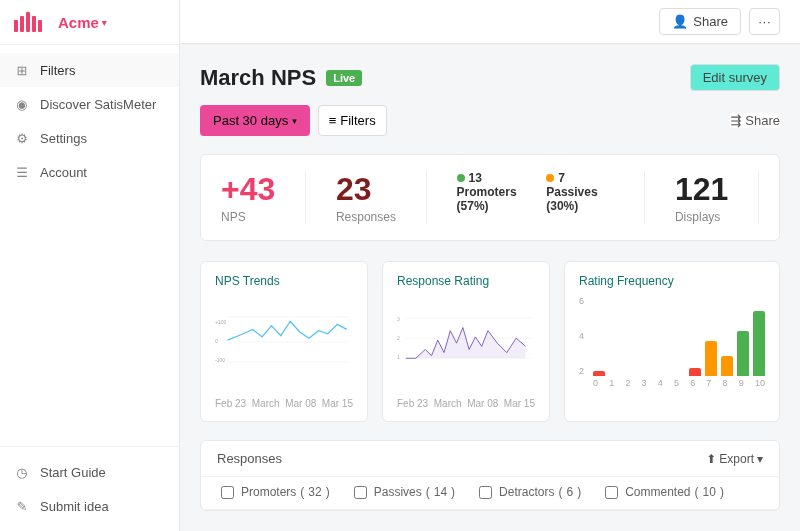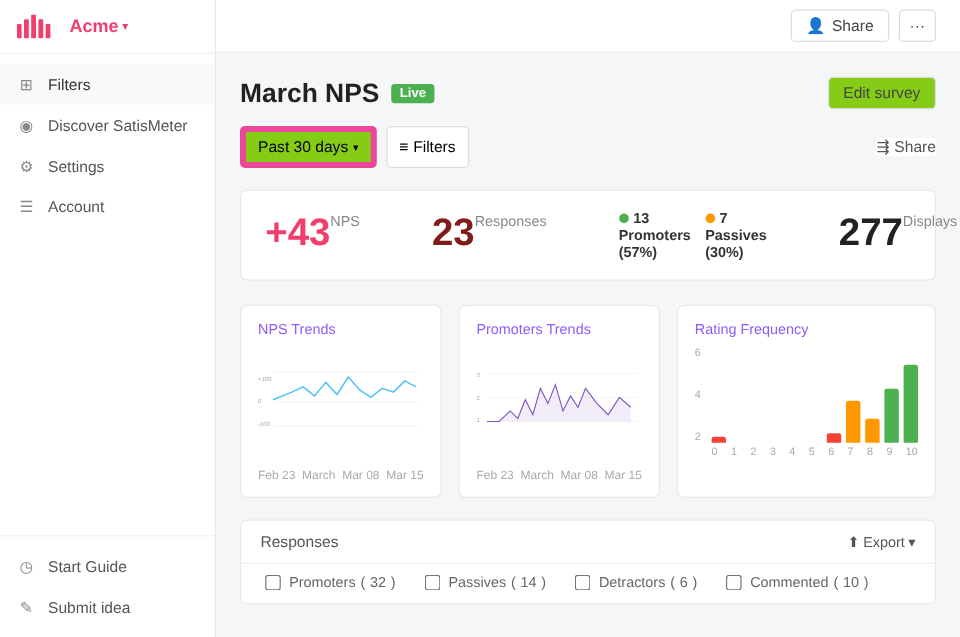--- a/index.html
+++ b/index.html
@@ -21,46 +21,46 @@
     .main { flex: 1; overflow-y: auto; background: #f5f6f8; }
     .top-bar { background: #fff; border-bottom: 1px solid #e8e8e8; padding: 0 20px; height: 44px; display: flex; align-items: center; justify-content: flex-end; gap: 8px; }
     .btn-share { background: #fff; border: 1px solid #ddd; border-radius: 4px; padding: 5px 12px; font-size: 13px; cursor: pointer; display: flex; align-items: center; gap: 5px; color: #444; }
     .btn-more { background: #fff; border: 1px solid #ddd; border-radius: 4px; padding: 5px 8px; font-size: 13px; cursor: pointer; color: #444; }
 
     .content { padding: 20px; }
     .page-header { display: flex; align-items: center; justify-content: space-between; margin-bottom: 14px; }
     .page-title-row { display: flex; align-items: center; gap: 10px; }
     .page-title { font-size: 22px; font-weight: 600; color: #222; }
     .badge-live { background: #4caf50; color: #fff; font-size: 11px; padding: 2px 7px; border-radius: 3px; font-weight: 600; }
-    .btn-edit { background: #84cc16; border: 1px solid #ddd; border-radius: 4px; padding: 5px 12px; font-size: 13px; cursor: pointer; color: #444; }
+    .btn-edit { background: #5eead4; border: 1px solid #ddd; border-radius: 4px; padding: 5px 12px; font-size: 13px; cursor: pointer; color: #444; }
 
     .controls-row { display: flex; align-items: center; justify-content: space-between; margin-bottom: 18px; }
     .controls-left { display: flex; gap: 8px; }
-    .btn-period { background: #84cc16; border: 5px solid #ec4899; border-radius: 4px; padding: 5px 10px; font-size: 13px; cursor: pointer; display: flex; align-items: center; gap: 4px; }
+    .btn-period { background: #ec4899; border: 3px solid #ec4899; border-radius: 4px; padding: 5px 10px; font-size: 13px; cursor: pointer; display: flex; align-items: center; gap: 4px; }
     .btn-filter { background: #fff; border: 1px solid #ddd; border-radius: 4px; padding: 5px 10px; font-size: 13px; cursor: pointer; display: flex; align-items: center; gap: 4px; }
     .btn-share-sm { background: #fff; border: none; font-size: 13px; cursor: pointer; color: #555; display: flex; align-items: center; gap: 4px; }
 
     
     .stats-row { display: flex; align-items: flex-start; gap: 30px; margin-bottom: 20px; background: #fff; border: 1px solid #e8e8e8; border-radius: 6px; padding: 16px 20px; }
-    .stat-nps { display: flex; flex-direction: row; align-items: flex-start; }
+    .stat-nps { display: flex; flex-direction: column; align-items: flex-start; }
     .stat-big { font-size: 32px; font-weight: 700; color: #f03e6d; }
     .stat-big.dark { color: #7f1d1d; }
     .stat-big.black { color: #222; }
     .stat-label { font-size: 12px; color: #888; margin-top: 2px; }
     .stat-divider { width: 1px; background: #eee; align-self: stretch; }
     .promoters-list { display: flex; flex-direction: row; gap: 12px; font-size: 12px; font-weight: bold; }
     .dot { display: inline-block; width: 8px; height: 8px; border-radius: 50%; margin-right: 4px; }
     .dot-green { background: #4caf50; }
     .dot-orange { background: #ff9800; }
     .dot-red { background: #f44336; }
 
     
     .charts-row { display: flex; gap: 14px; margin-bottom: 18px; }
     .chart-card { background: #fff; border: 1px solid #e8e8e8; border-radius: 6px; padding: 12px 14px; flex: 1; }
-    .chart-title { font-size: 12px; color: #8b5cf6; margin-bottom: 8px; }
+    .chart-title { font-size: 12px; color: #0f766e; margin-bottom: 8px; }
     .chart-area { height: 100px; position: relative; }
 
     
     .chart-x-labels { display: flex; justify-content: space-between; font-size: 10px; color: #aaa; margin-top: 2px; }
 
     
     .responses-section { background: #fff; border: 1px solid #e8e8e8; border-radius: 6px; overflow: hidden; }
     .responses-header { display: flex; align-items: center; justify-content: space-between; padding: 10px 16px; border-bottom: 1px solid #f0f0f0; }
     .responses-title { font-size: 13px; color: #555; }
     .btn-export { font-size: 12px; color: #555; cursor: pointer; background: none; border: none; display: flex; align-items: center; gap: 3px; }
@@ -163,21 +163,21 @@
         <span class="stat-big dark">23</span>
         <span class="stat-label">Responses</span>
       </div>
       <div class="stat-divider"></div>
       <div class="promoters-list">
         <div><span class="dot dot-green"></span><span>13 Promoters (57%)</span></div>
         <div><span class="dot dot-orange"></span><span>7 Passives (30%)</span></div>
       </div>
       <div class="stat-divider"></div>
       <div class="stat-nps">
-        <span class="stat-big black">277</span>
+        <span class="stat-big black">121</span>
         <span class="stat-label">Displays</span>
       </div>
       <div class="stat-divider"></div>
     </div>
 
     <div class="charts-row">
 
       <div class="chart-card">
         <div class="chart-title">NPS Trends</div>
         <div class="chart-area">
@@ -193,21 +193,21 @@
         </div>
         <div class="chart-x-labels">
           <span>Feb 23</span>
           <span>March</span>
           <span>Mar 08</span>
           <span>Mar 15</span>
         </div>
       </div>
 
       <div class="chart-card">
-        <div class="chart-title">Promoters Trends</div>
+        <div class="chart-title">Response Rating</div>
         <div class="chart-area">
           <svg width="100%" height="85" viewBox="0 0 220 85">
             <text x="0" y="15" font-size="8" fill="#aaa">3</text>
             <text x="0" y="45" font-size="8" fill="#aaa">2</text>
             <text x="0" y="75" font-size="8" fill="#aaa">1</text>
             <line x1="14" y1="10" x2="215" y2="10" stroke="#f0f0f0" stroke-width="1"></line>
             <line x1="14" y1="42" x2="215" y2="42" stroke="#f0f0f0" stroke-width="1"></line>
             <line x1="14" y1="74" x2="215" y2="74" stroke="#f0f0f0" stroke-width="1"></line>
             <polyline points="14,74 30,74 45,60 55,70 65,45 75,65 85,30 95,50 105,25 115,60 125,40 135,55 145,30 160,50 175,65 190,42 205,55" fill="none" stroke="#7e57c2" stroke-width="1.5"></polyline>
             <polygon points="14,74 30,74 45,60 55,70 65,45 75,65 85,30 95,50 105,25 115,60 125,40 135,55 145,30 160,50 175,65 190,42 205,55 205,74" fill="rgba(126,87,194,0.1)"></polygon>

